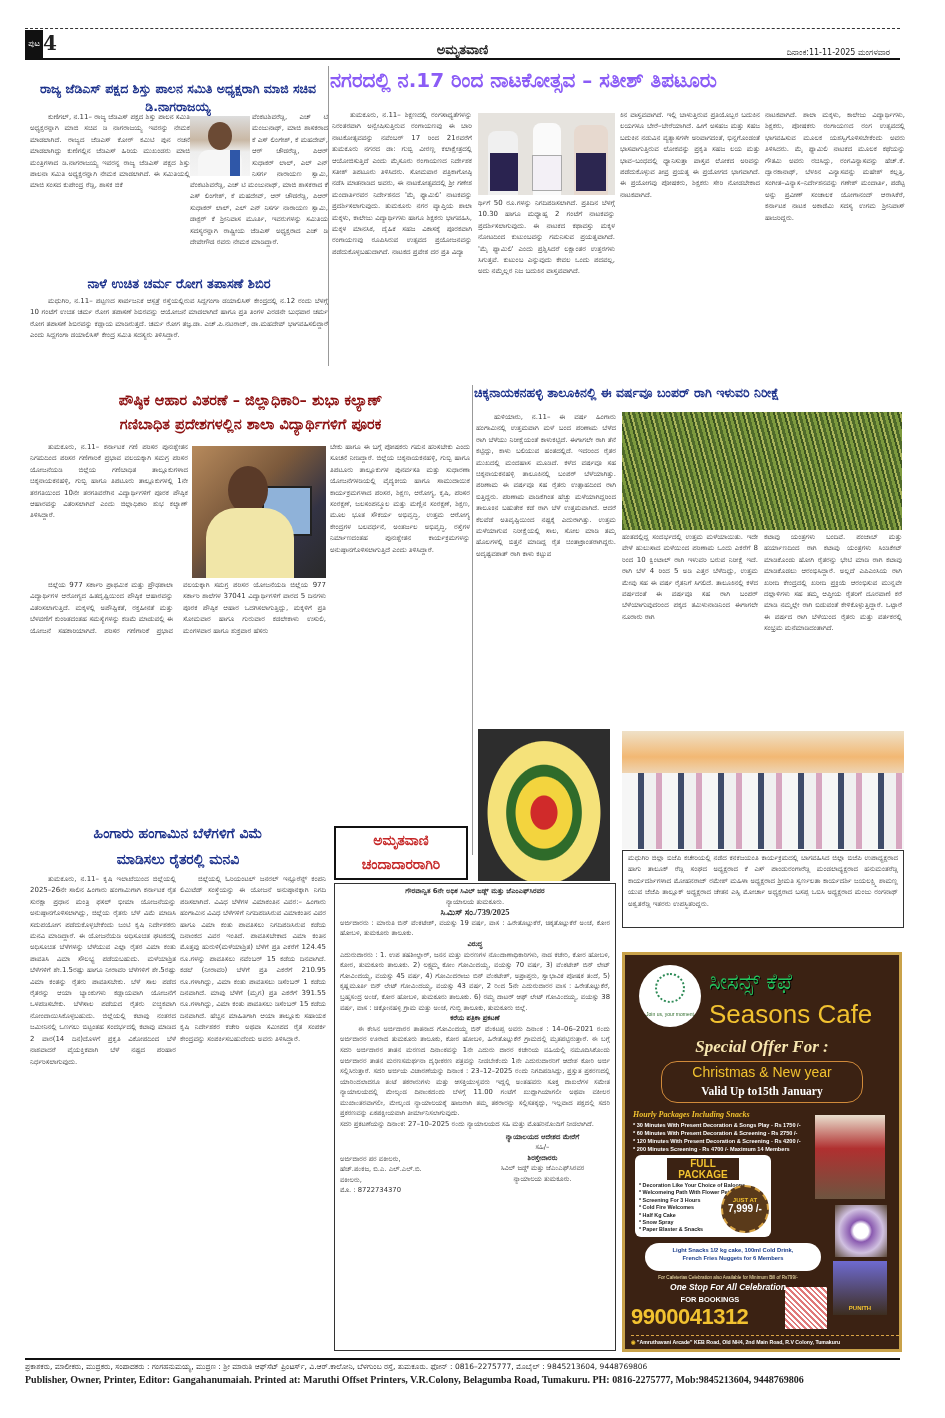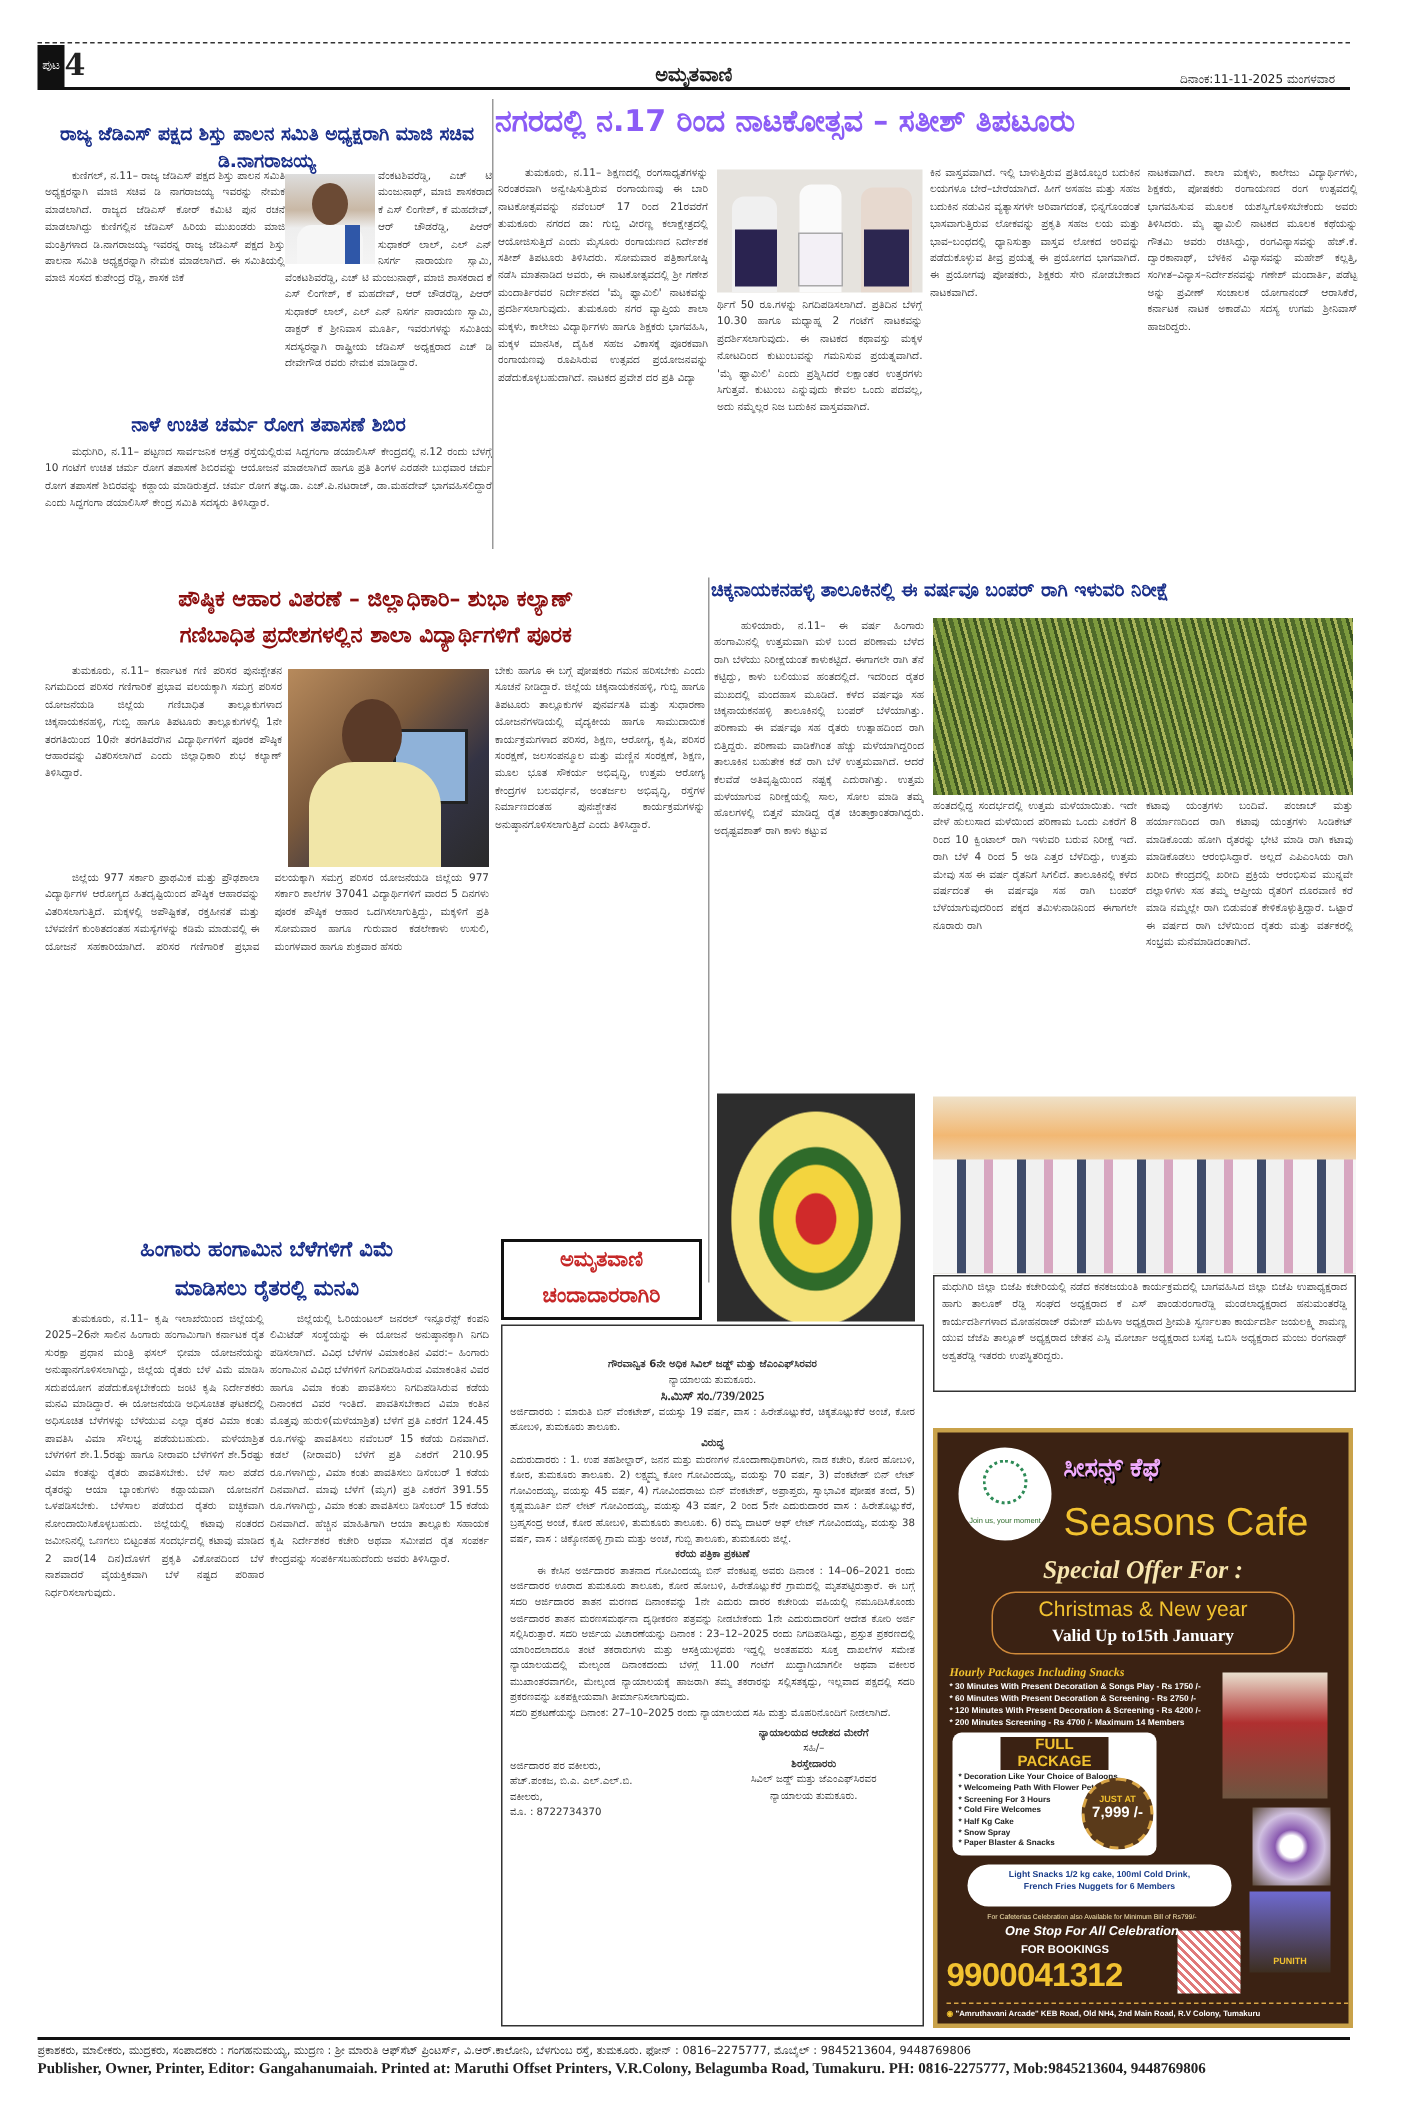--- a/index.html
+++ b/index.html
@@ -12,21 +12,21 @@
 .mdate{position:absolute;right:10px;font-size:8px}
 .abs{position:absolute}
 .txt{font-size:7px;line-height:11.4px;text-align:justify;color:#333;overflow:hidden}
 .txt p{text-indent:18px}
 .hl-blue{color:#1a2f8a;font-weight:bold;text-align:center}
 .hl-red{color:#8b5cf6;font-weight:bold;text-align:center}
 .hl-maroon{color:#8b0e0e;font-weight:bold;text-align:center}
 .photo{overflow:hidden}
 .vline{position:absolute;width:1px;background:#999}
 .box{border:1px solid #333}
-.legal{font-size:6.8px;line-height:10.6px;color:#333;padding:20px 5px}
+.legal{font-size:6.8px;line-height:10.6px;color:#333;padding:2px 5px}
 .legal .c{text-align:center;font-weight:bold}
 .ad{background:#3b2213;border:3px solid #c9a24a}
 .footer{position:absolute;left:25px;top:1358px;width:875px;border-top:2px solid #111;font-size:7.5px;line-height:13px}
 .footer .en{font-family:"Liberation Serif",serif;font-weight:bold;font-size:10px}
 </style>
 </head>
 <body>
 
 <div class="dash"></div>
 <div class="mast">
@@ -148,21 +148,21 @@
       <div>ನ್ಯಾಯಾಲಯ ತುಮಕೂರು.</div>
     </div>
   </div>
 </div>
 
 <div class="abs ad" style="left:622px;top:952px;width:280px;height:400px;color:#fff;font-family:'Liberation Sans',sans-serif;overflow:hidden">
   <div style="position:absolute;left:14px;top:10px;width:62px;height:62px;border-radius:50%;background:#fff;color:#2e6b2a;font-size:5px;text-align:center;padding-top:46px">
     <div style="position:absolute;left:16px;top:8px;width:30px;height:30px;border-radius:50%;border:2px dotted #2e8b57"></div>
     <span>Join us, your moment</span>
   </div>
-  <div style="position:absolute;left:84px;top:14px;font-size:17px;font-weight:bold;color:#f0abfc;text-shadow:1px 1px 0 #000">ಸೀಸನ್ಸ್ ಕೆಫೆ</div>
+  <div style="position:absolute;left:84px;top:14px;font-size:22px;font-weight:normal;color:#22c55e;text-shadow:1px 1px 0 #000">ಸೀಸನ್ಸ್ ಕೆಫೆ</div>
   <div style="position:absolute;left:84px;top:44px;font-size:26px;color:#f2c230">Seasons Cafe</div>
   <div style="position:absolute;left:0;top:82px;width:274px;text-align:center;font-family:'Liberation Serif',serif;font-weight:bold;font-style:italic;font-size:17px;color:#f7e6b0">Special Offer For :</div>
   <div style="position:absolute;left:36px;top:106px;width:202px;height:42px;border:1px solid #d08a3a;border-radius:16px;text-align:center">
     <div style="font-size:14px;color:#f2c230;line-height:20px">Christmas &amp; New year</div>
     <div style="font-family:'Liberation Serif',serif;font-weight:bold;font-size:11.5px;line-height:18px">Valid Up to15th January</div>
   </div>
   <div style="position:absolute;left:8px;top:155px;font-family:'Liberation Serif',serif;font-style:italic;font-weight:bold;font-size:8px;color:#f2c230">Hourly Packages Including Snacks</div>
   <div id="hourly-list" style="position:absolute;left:8px;top:166px;width:182px;font-size:5.6px;line-height:8px;font-weight:bold">
       <div>* 30 Minutes With Present Decoration &amp; Songs Play - Rs 1750 /-</div>
       <div>* 60 Minutes With Present Decoration &amp; Screening - Rs 2750 /-</div>

